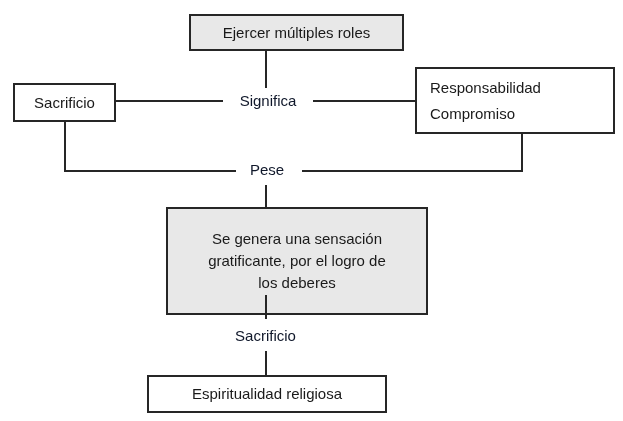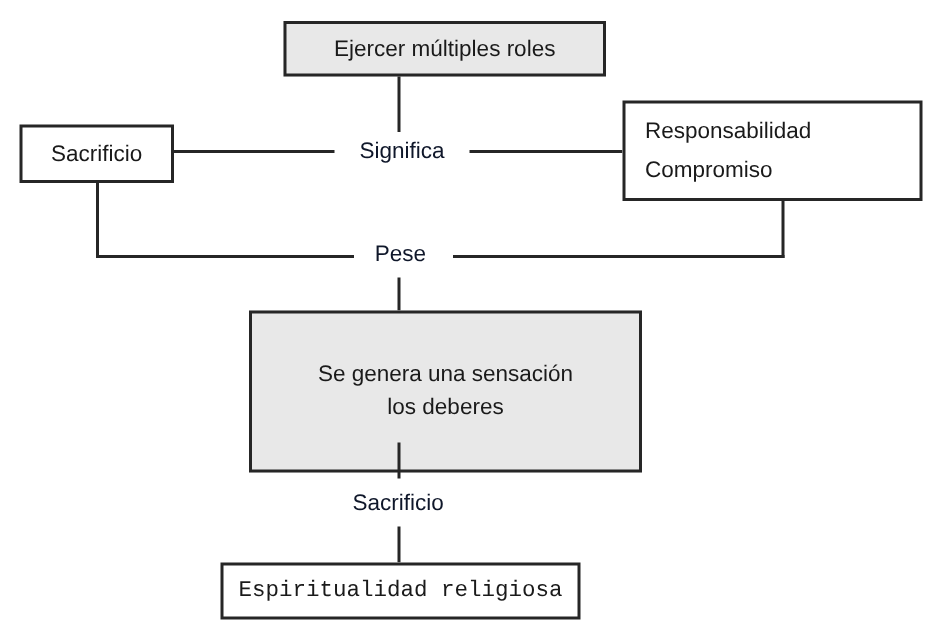--- a/index.html
+++ b/index.html
@@ -75,26 +75,27 @@
 
   <div class="clabel" style="left:236px; top:161px; width:62px;">Pese</div>
 
   <div class="line" style="left:521px; top:134px; width:2px; height:38px;"></div>
   <div class="line" style="left:302px; top:170px; width:221px; height:2px;"></div>
 
   <div class="line" style="left:265px; top:185px; width:2px; height:22px;"></div>
 
   <div class="node gray center" id="box-sensacion" style="left:135px; top:207px; width:262px; height:108px;">
     <span class="ln">Se genera una sensación</span>
+    <span class="ln">gratificante, por el logro de</span>
     <span class="ln">los deberes</span>
   </div>
 
   <div class="line" style="left:265px; top:295px; width:2px; height:24px;"></div>
 
   <div class="clabel" style="left:218px; top:327px; width:95px;">Sacrificio</div>
 
   <div class="line" style="left:265px; top:351px; width:2px; height:24px;"></div>
 
-  <div class="node white center" id="box-espiritualidad" style="left:147px; top:375px; width:240px; height:38px;font-family:Liberation Mono, monospace;">
+  <div class="node white center" id="box-espiritualidad" style="left:147px; top:375px; width:240px; height:38px;">
     <span class="ln">Espiritualidad religiosa</span>
   </div>
 
 </div>
 
 </body></html>

